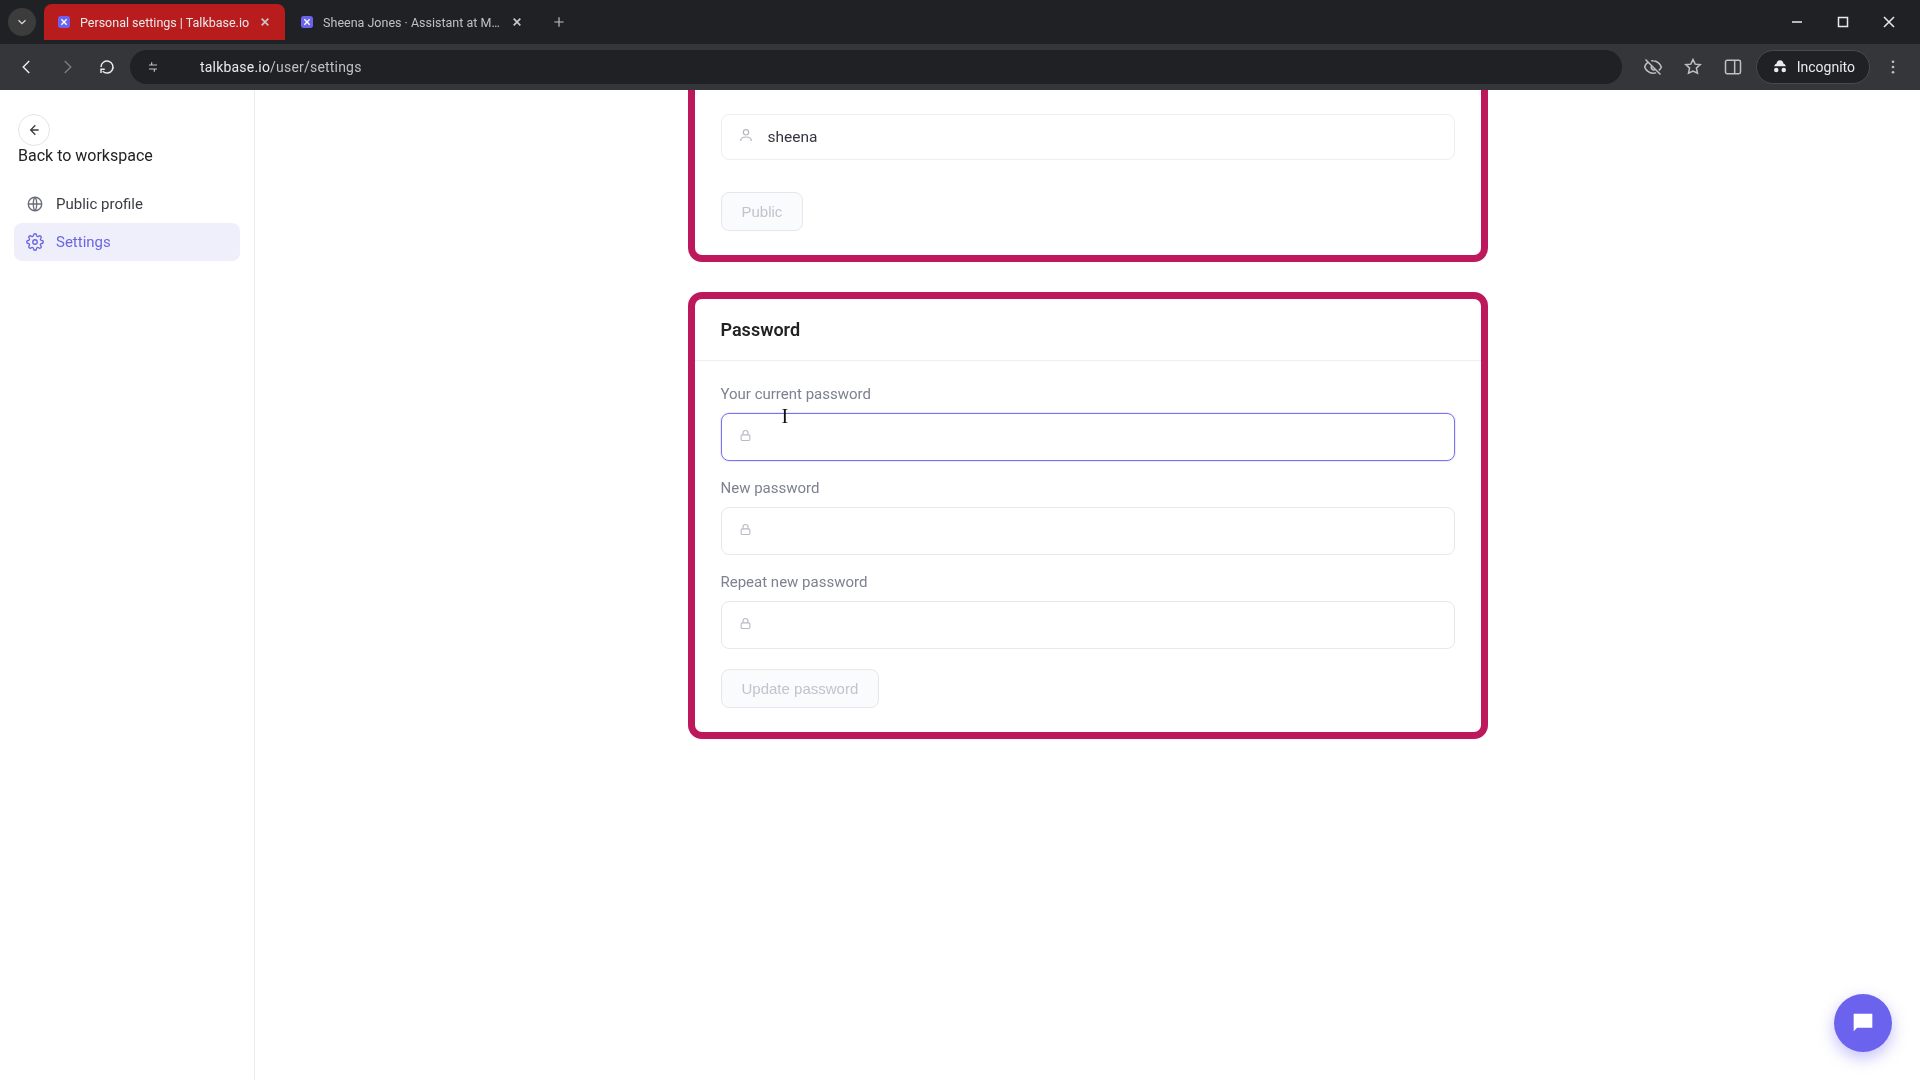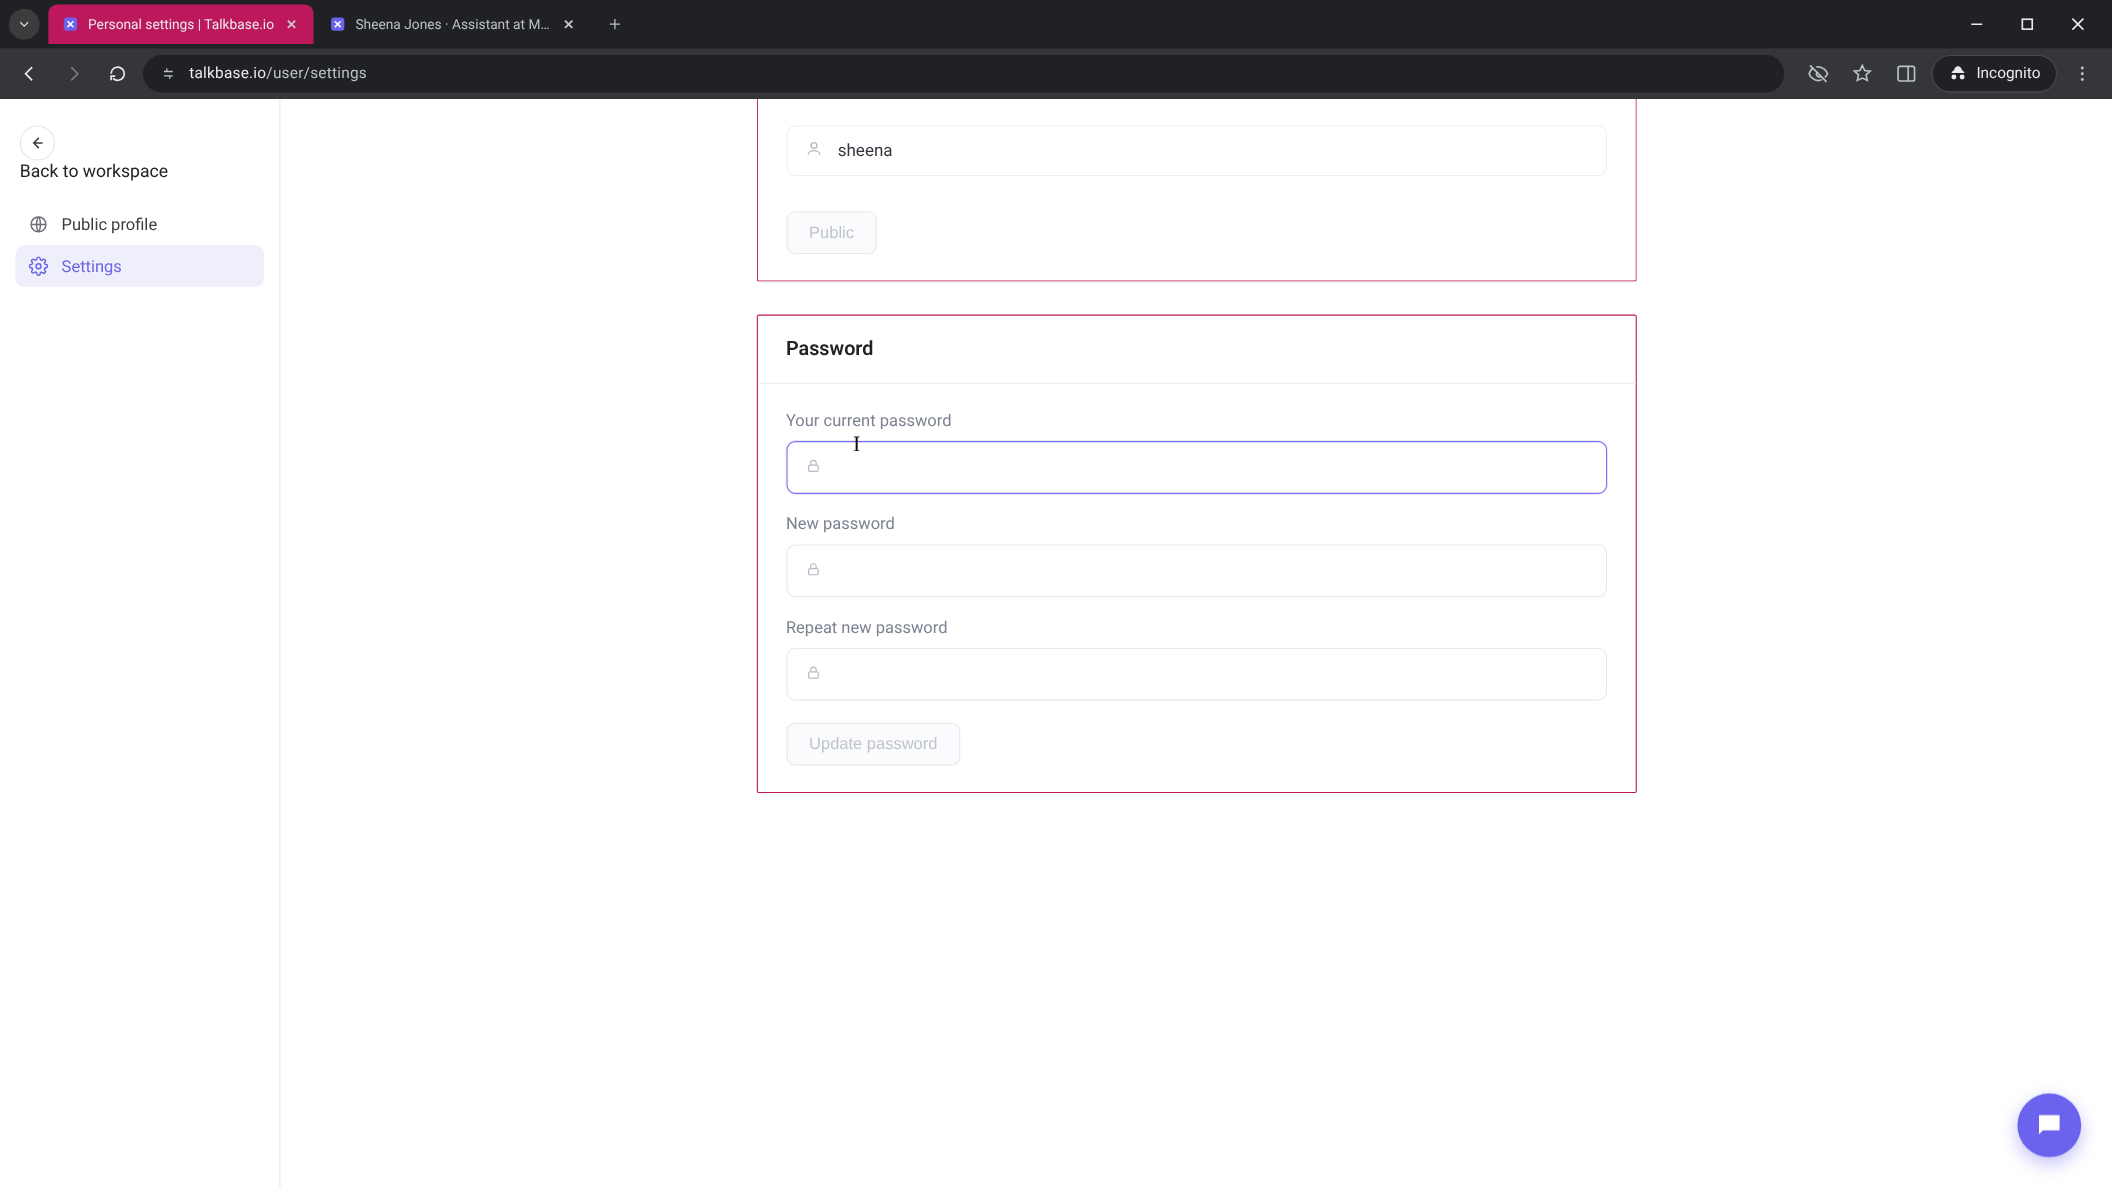--- a/index.html
+++ b/index.html
@@ -4,41 +4,41 @@
 <style>
   * { box-sizing: border-box; margin: 0; padding: 0; }
   body { font-family: -apple-system, BlinkMacSystemFont, "Segoe UI", Roboto, sans-serif; background: #fff; }
 
   
   .browser-chrome { background: #202124; }
   .tab-bar { display: flex; align-items: center; height: 44px; padding: 0 8px; }
   .tab-dropdown { width: 28px; height: 28px; border-radius: 50%; background: #3c3c3c; display:flex; align-items:center; justify-content:center; margin-right:8px; cursor:pointer; }
   .tab-dropdown svg { width:14px; height:14px; fill:#ddd; }
   .tab { display:flex; align-items:center; height: 36px; padding: 0 12px; border-radius: 8px 8px 0 0; margin-right:2px; max-width:250px; min-width:230px; cursor:pointer; }
-  .tab.active { background:#be185d; }
+  .tab.active { background:#b91c1c; }
   .tab.inactive { background:#202124; }
   .tab-favicon { width:16px; height:16px; margin-right:8px; flex-shrink:0; }
   .tab-title { color:#e8eaed; font-size:12.5px; white-space:nowrap; overflow:hidden; text-overflow:ellipsis; flex:1; }
   .tab.inactive .tab-title { color:#bdc1c6; }
   .tab-close { width:16px; height:16px; margin-left:8px; display:flex; align-items:center; justify-content:center; flex-shrink:0; }
   .tab-close svg { width:10px; height:10px; stroke:#c9c9c9; stroke-width:2; }
   .new-tab { width:28px; height:28px; display:flex; align-items:center; justify-content:center; margin-left:6px; cursor:pointer; }
   .new-tab svg { width:14px; height:14px; stroke:#bdc1c6; stroke-width:2; }
   .window-controls { margin-left:auto; display:flex; }
   .win-btn { width:46px; height:36px; display:flex; align-items:center; justify-content:center; cursor:pointer; }
   .win-btn svg { width:12px; height:12px; stroke:#e8eaed; stroke-width:1.5; fill:none; }
 
   .addr-bar { display:flex; align-items:center; background:#35363a; height:46px; padding:0 10px; gap:6px; }
   .nav-btn { width:34px; height:34px; display:flex; align-items:center; justify-content:center; border-radius:50%; cursor:pointer; }
   .nav-btn svg { width:18px; height:18px; stroke:#e8eaed; stroke-width:2; fill:none; }
   .nav-btn.disabled svg { stroke:#7a7a7a; }
   .url-wrap { flex:1; display:flex; align-items:center; background:#202124; border-radius:20px; height:34px; padding:0 14px; gap:10px; }
   .url-lead-icon { width:18px; height:18px; display:flex; align-items:center; justify-content:center; }
   .url-lead-icon svg { width:16px; height:16px; stroke:#bdc1c6; stroke-width:1.8; fill:none; }
-  .url-text { color:#e8eaed; font-size:14px; letter-spacing:.2px; }
+  .url-text { color:#e8eaed; font-size:14px; letter-spacing:.2px;margin-left:28px; }
   .url-domain { color:#e8eaed; }
   .url-path { color:#bdc1c6; }
   .right-icons { display:flex; align-items:center; gap:6px; margin-left:8px; }
   .chip-btn { width:34px; height:34px; display:flex; align-items:center; justify-content:center; border-radius:50%; cursor:pointer; }
   .chip-btn svg { width:20px; height:20px; stroke:#bdc1c6; stroke-width:1.8; fill:none; }
   .incognito-pill { display:flex; align-items:center; gap:8px; background:#202124; border:1px solid #4a4a4a; border-radius:18px; height:34px; padding:0 14px; color:#e8eaed; font-size:14px; cursor:pointer; }
   .incognito-pill svg { width:18px; height:18px; fill:#e8eaed; }
   .kebab { width:34px; height:34px; display:flex; align-items:center; justify-content:center; cursor:pointer; }
   .kebab svg { width:18px; height:18px; fill:#bdc1c6; }
 
@@ -52,21 +52,21 @@
   .side-heading { font-size:11px; font-weight:600; letter-spacing:1px; color:#a6a9b3; padding:18px 10px 10px; }
   .side-item { display:flex; align-items:center; gap:12px; padding:10px 12px; border-radius:8px; font-size:15px; color:#3b3c42; cursor:pointer; }
   .side-item .side-icon { width:18px; height:18px; display:flex; align-items:center; justify-content:center; }
   .side-item .side-icon svg { width:18px; height:18px; stroke:#6b6e7a; stroke-width:1.8; fill:none; }
   .side-item.active { background:#efeffb; color:#6a66e2; }
   .side-item.active .side-icon svg { stroke:#6a66e2; }
 
   .content { flex:1; display:flex; justify-content:center; padding:0 40px 40px; overflow:auto; }
   .settings-card { width:800px; }
 
-  .card-block { border:1px solid #be185d; border-radius:2px; background:#fff; margin-bottom:30px; box-shadow:0 1px 2px rgba(0,0,0,0.02); }
+  .card-block { border:7px solid #be185d; border-radius:14px; background:#fff; margin-bottom:30px; box-shadow:0 1px 2px rgba(0,0,0,0.02); }
   .card-body { padding:24px 26px; }
   .username-row { display:flex; align-items:center; gap:14px; border:1px solid #edeef2; border-radius:8px; padding:12px 16px; margin-bottom:12px; }
   .username-row .inp-icon svg { width:16px; height:16px; stroke:#b5b8c4; stroke-width:1.8; fill:none; }
   .username-val { font-size:15.5px; color:#353640; }
   .helper-text { font-size:15px; color:#9ea1ac; }
   .helper-link { color:#756fe9; text-decoration:none; }
   .muted-btn { margin-top:20px; display:inline-block; padding:10px 20px; border:1px solid #e6e7ec; border-radius:8px; background:#fafbfc; color:#c1c3cd; font-size:15px; cursor:not-allowed; }
 
   .section-header { padding:20px 26px; border-bottom:1px solid #edeef2; }
   .section-header h2 { font-size:18px; font-weight:600; color:#222; }

